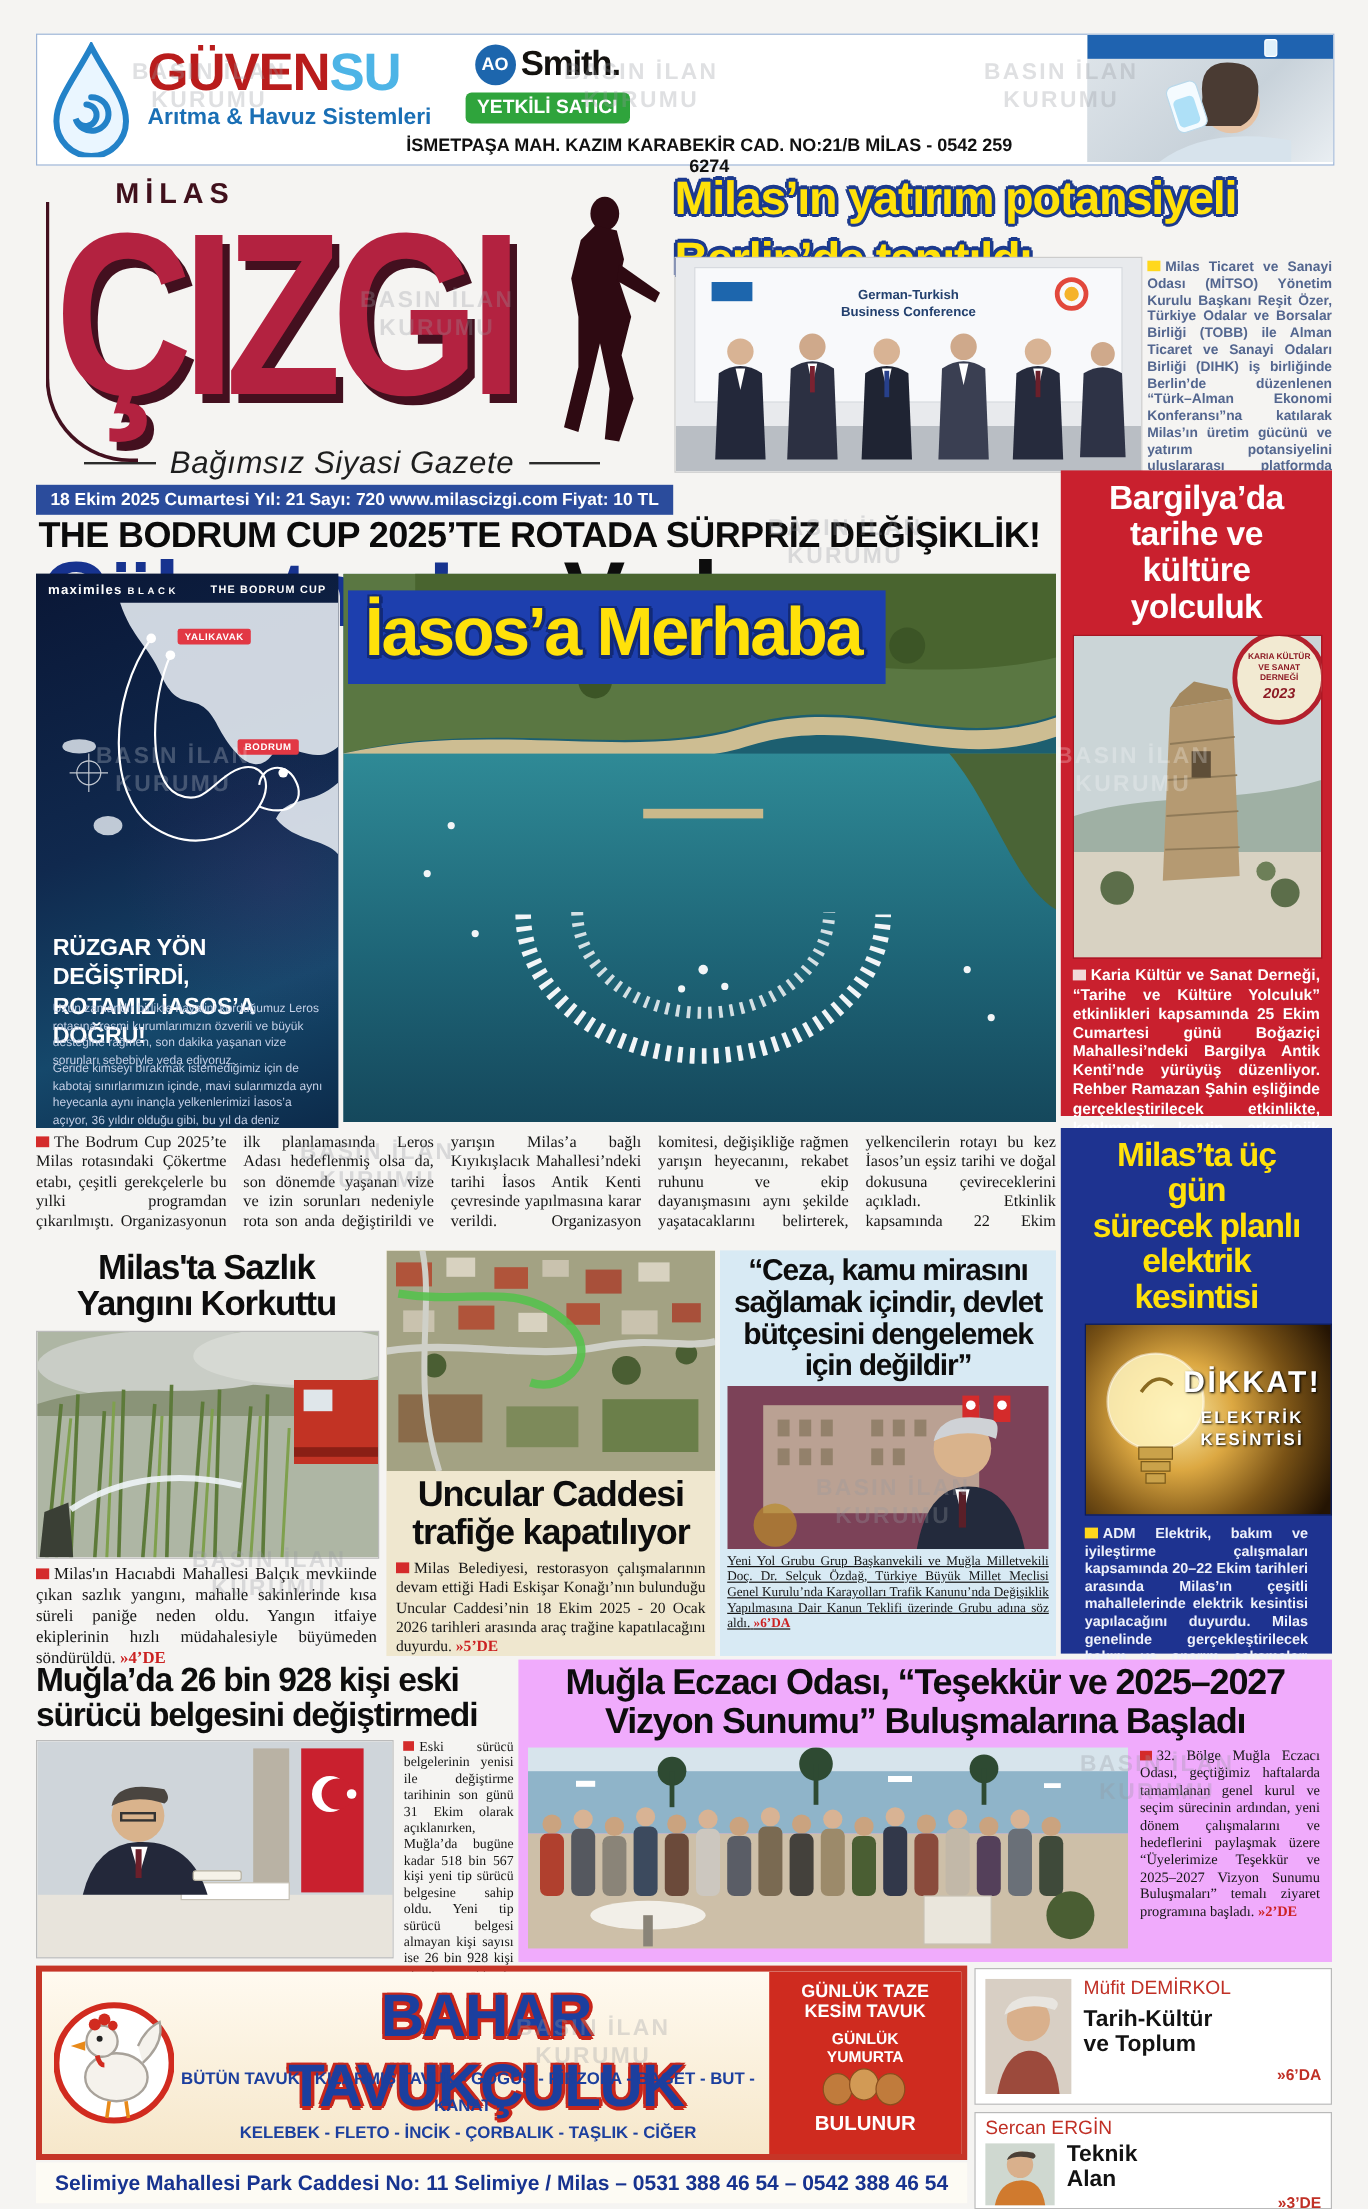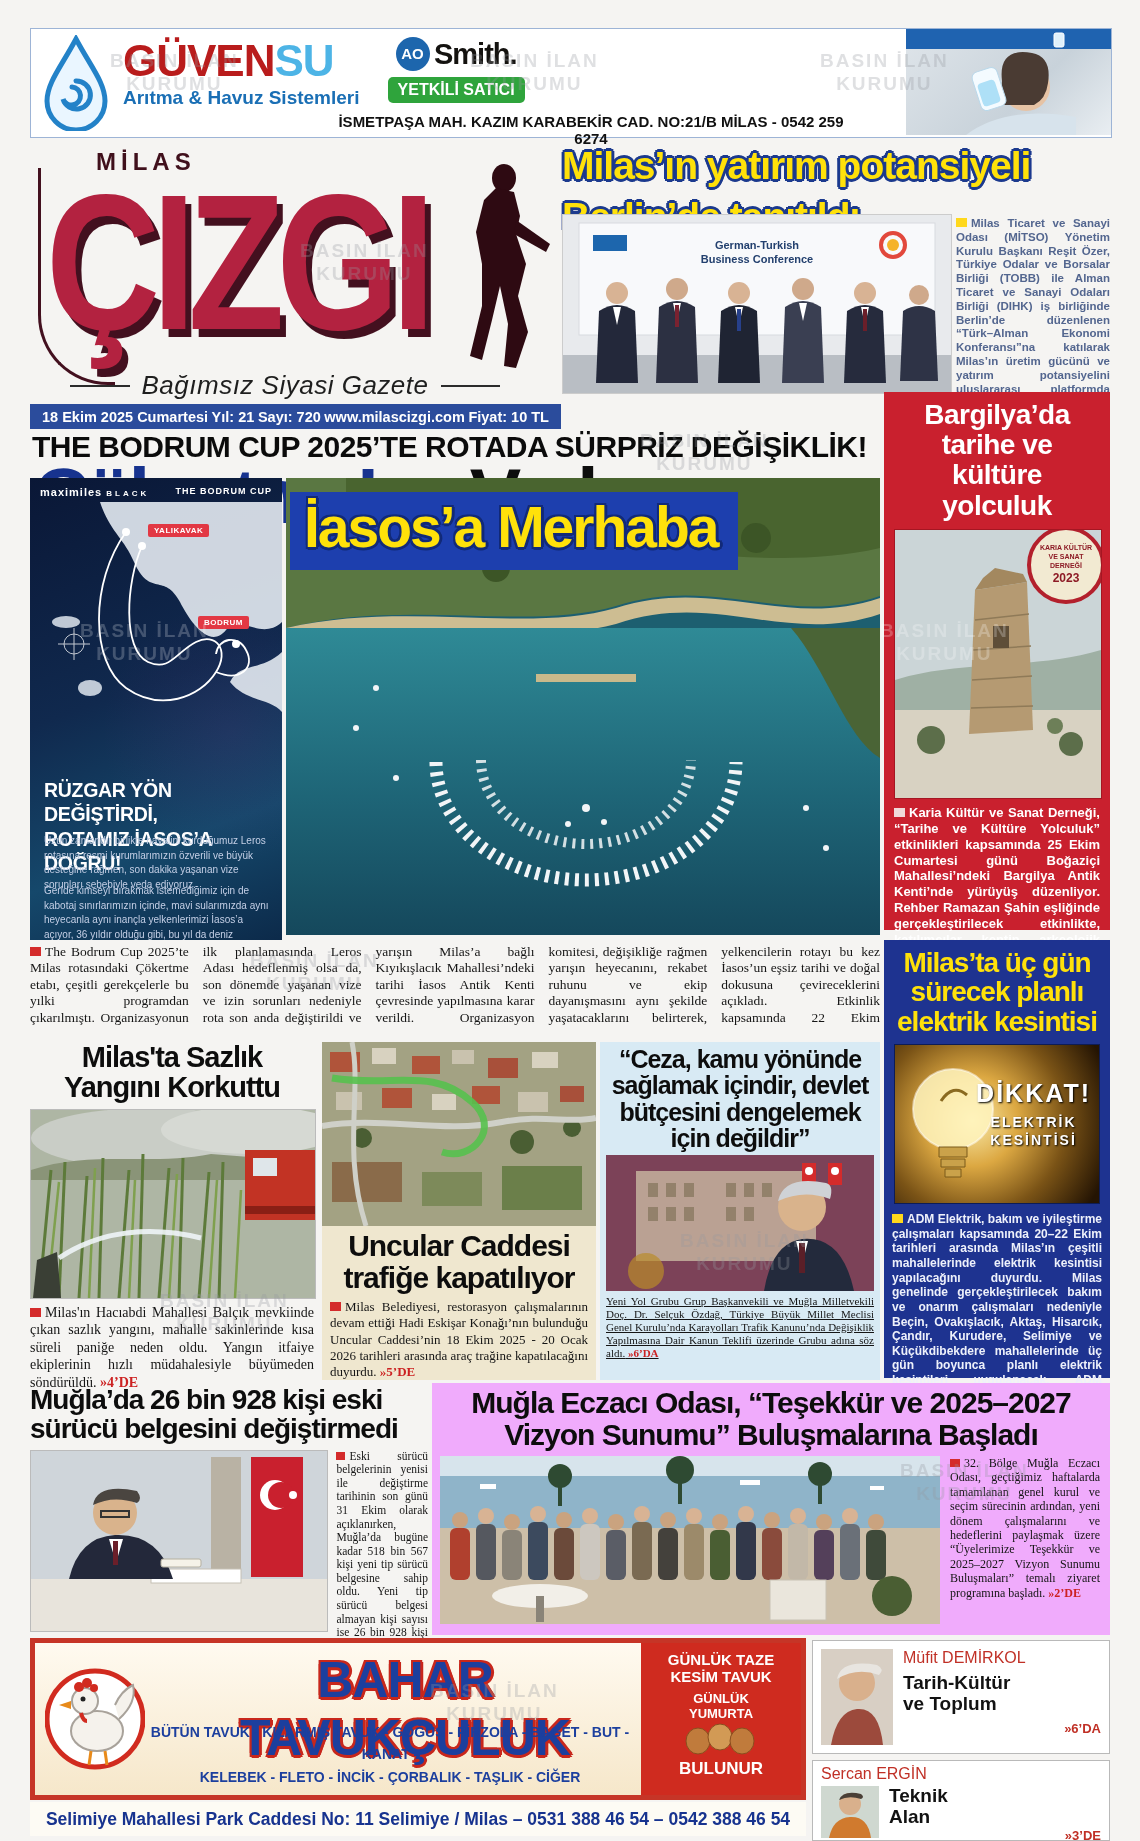--- a/index.html
+++ b/index.html
@@ -65,27 +65,27 @@
        font-weight:900;font-size:57px;letter-spacing:-2px;color:#ffe10a;
        text-shadow:-2px -2px 0 #122a78,2px -2px 0 #122a78,-2px 2px 0 #122a78,2px 2px 0 #122a78,
                    0 3px 0 #122a78,3px 0 0 #122a78;}
   
   .redpanel{left:884px;top:392px;width:226px;height:538px;background:#c9202e;color:#fff;box-sizing:border-box;padding:8px 10px;}
   .red-title{font-weight:900;font-size:28px;line-height:1.08;text-align:center;letter-spacing:-.5px;}
   .red-photo{position:relative;width:206px;height:268px;margin:8px auto 6px;overflow:hidden;border:1px solid #a51622;}
   .badge{position:absolute;right:-4px;top:-4px;width:78px;height:78px;border-radius:50%;background:#f2ead2;
        border:4px solid #b3202c;color:#8d1b25;font-weight:800;font-size:7px;text-align:center;
        display:flex;flex-direction:column;justify-content:center;line-height:1.25;box-sizing:border-box;padding:4px;}
-  .badge b{font-size:12px;}
+  .badge b{font-size:12px;font-style:italic;}
   .red-body{font-size:13px;line-height:1.22;text-align:justify;font-weight:600;}
   
   .strip{left:30px;top:944px;width:850px;height:92px;overflow:hidden;column-count:5;column-gap:14px;
        font-family:"Liberation Serif",serif;font-size:13.5px;line-height:1.22;text-align:justify;color:#151515;}
   
-  .elektrik{left:884px;top:940px;width:226px;height:438px;background:#1e3390;box-sizing:border-box;padding:8px 8px;}
+  .elektrik{left:884px;top:940px;width:226px;height:438px;background:#1e3390;box-sizing:border-box;padding:8px 20px;}
   .elek-title{font-weight:900;font-size:28px;line-height:1.05;color:#ffe10a;text-align:center;letter-spacing:-1px;}
   .bulb{position:relative;margin:8px auto 8px;width:204px;height:158px;overflow:hidden;border:1px solid #0d1c56;
        background:radial-gradient(circle at 38% 48%,#f8e9a8,#dca842 30%,#7a5316 62%,#241403 95%);}
   .dikkat{position:absolute;right:8px;top:34px;text-align:center;color:#fff;}
   .dikkat .d1{font-weight:800;font-size:25px;letter-spacing:2px;text-shadow:1px 1px 2px #000;}
   .dikkat .d2{font-weight:700;font-size:14px;letter-spacing:2px;margin-top:6px;text-shadow:1px 1px 2px #000;}
   .elek-body{font-size:12px;line-height:1.22;color:#eef1fb;text-align:justify;font-weight:600;}
   
   .blackhead{font-weight:900;color:#0d0d0d;letter-spacing:-1px;text-align:center;line-height:1.05;}
   .sazlik{left:30px;top:1042px;width:284px;height:338px;}
@@ -466,21 +466,21 @@
       <div>trafiğe kapatılıyor</div>
     </div>
     <div class="serifbody" style="margin:6px 8px 0;font-size:13px;">
       <span class="mk" style="background:#d42b2b;"></span><span>Milas Belediyesi, restorasyon çalışmalarının devam ettiği Hadi Eskişar Konağı’nın bulunduğu Uncular Caddesi’nin 18 Ekim 2025 - 20 Ocak 2026 tarihleri arasında araç trağine kapatılacağını duyurdu.</span>
       <span class="jump" style="color:#c22;">»5’DE</span>
     </div>
   </div>
 
   <div class="abs ceza">
     <div class="blackhead" style="font-size:25px;">
-      <div>“Ceza, kamu yönünde</div>
+      <div>“Ceza, kamu mirasını</div>
       <div>sağlamak içindir, devlet</div>
       <div>bütçesini dengelemek</div>
       <div>için değildir”</div>
     </div>
     <div class="ceza-photo">
       <svg width="268" height="136" viewBox="0 0 268 136">
         <rect width="268" height="136" fill="#7c4258"></rect>
         <rect x="30" y="16" width="180" height="90" fill="#c9b9a2" opacity=".8"></rect>
         <g fill="#8a7a62" opacity=".8">
           <rect x="42" y="28" width="10" height="14"></rect>

